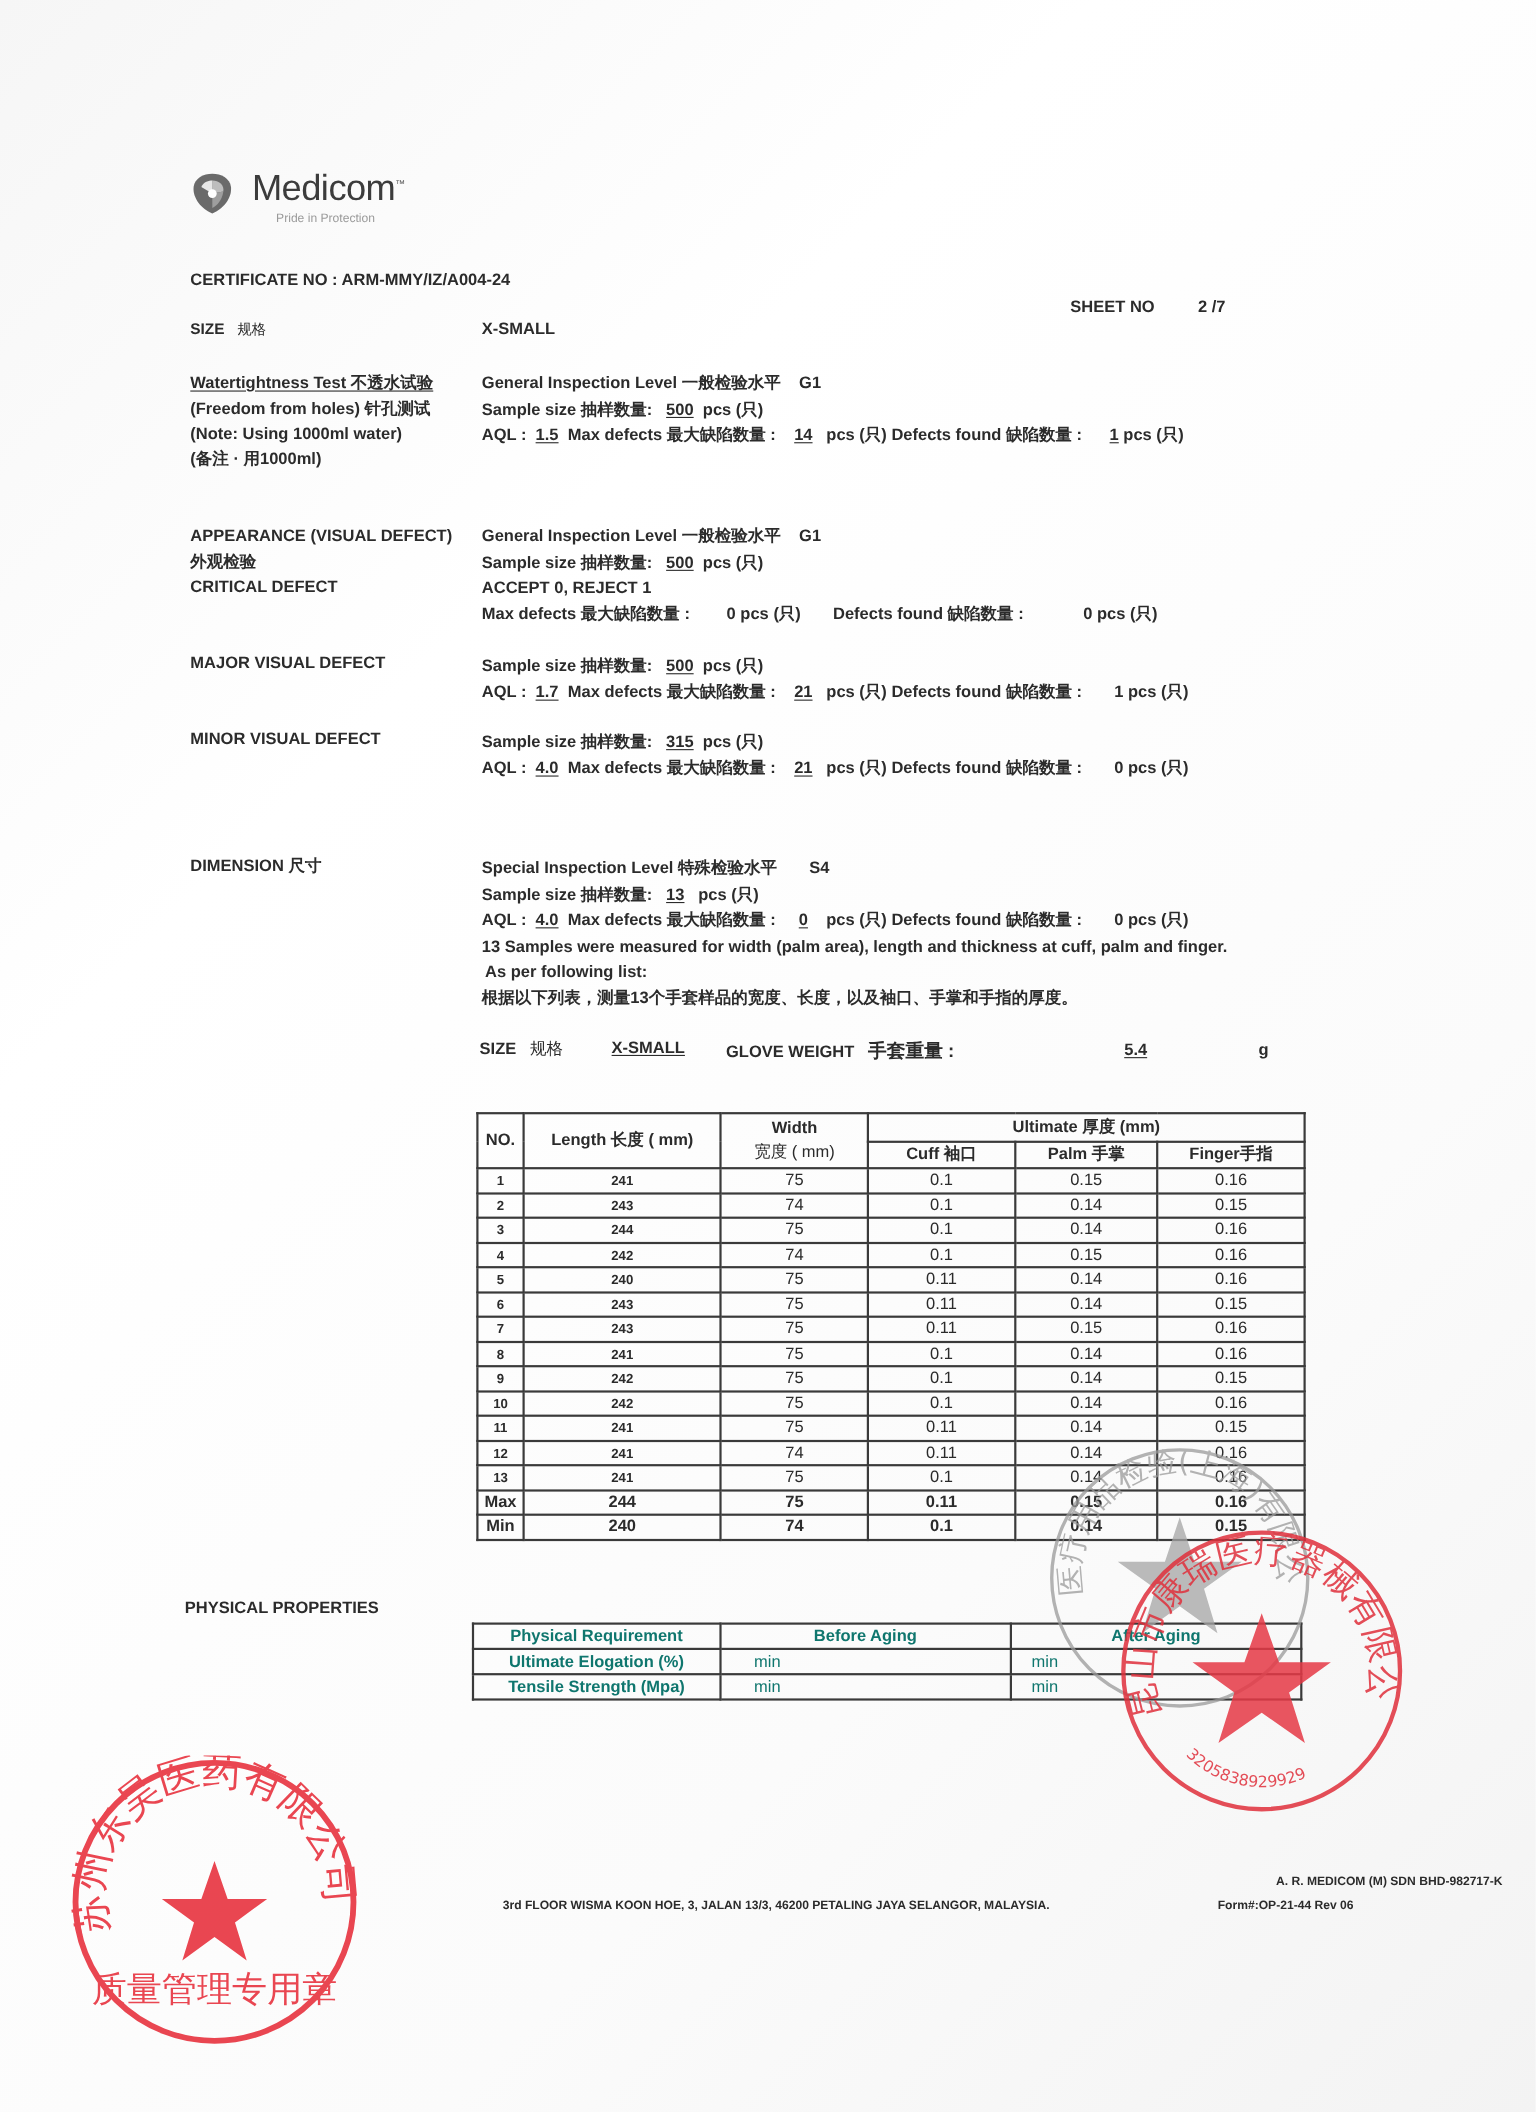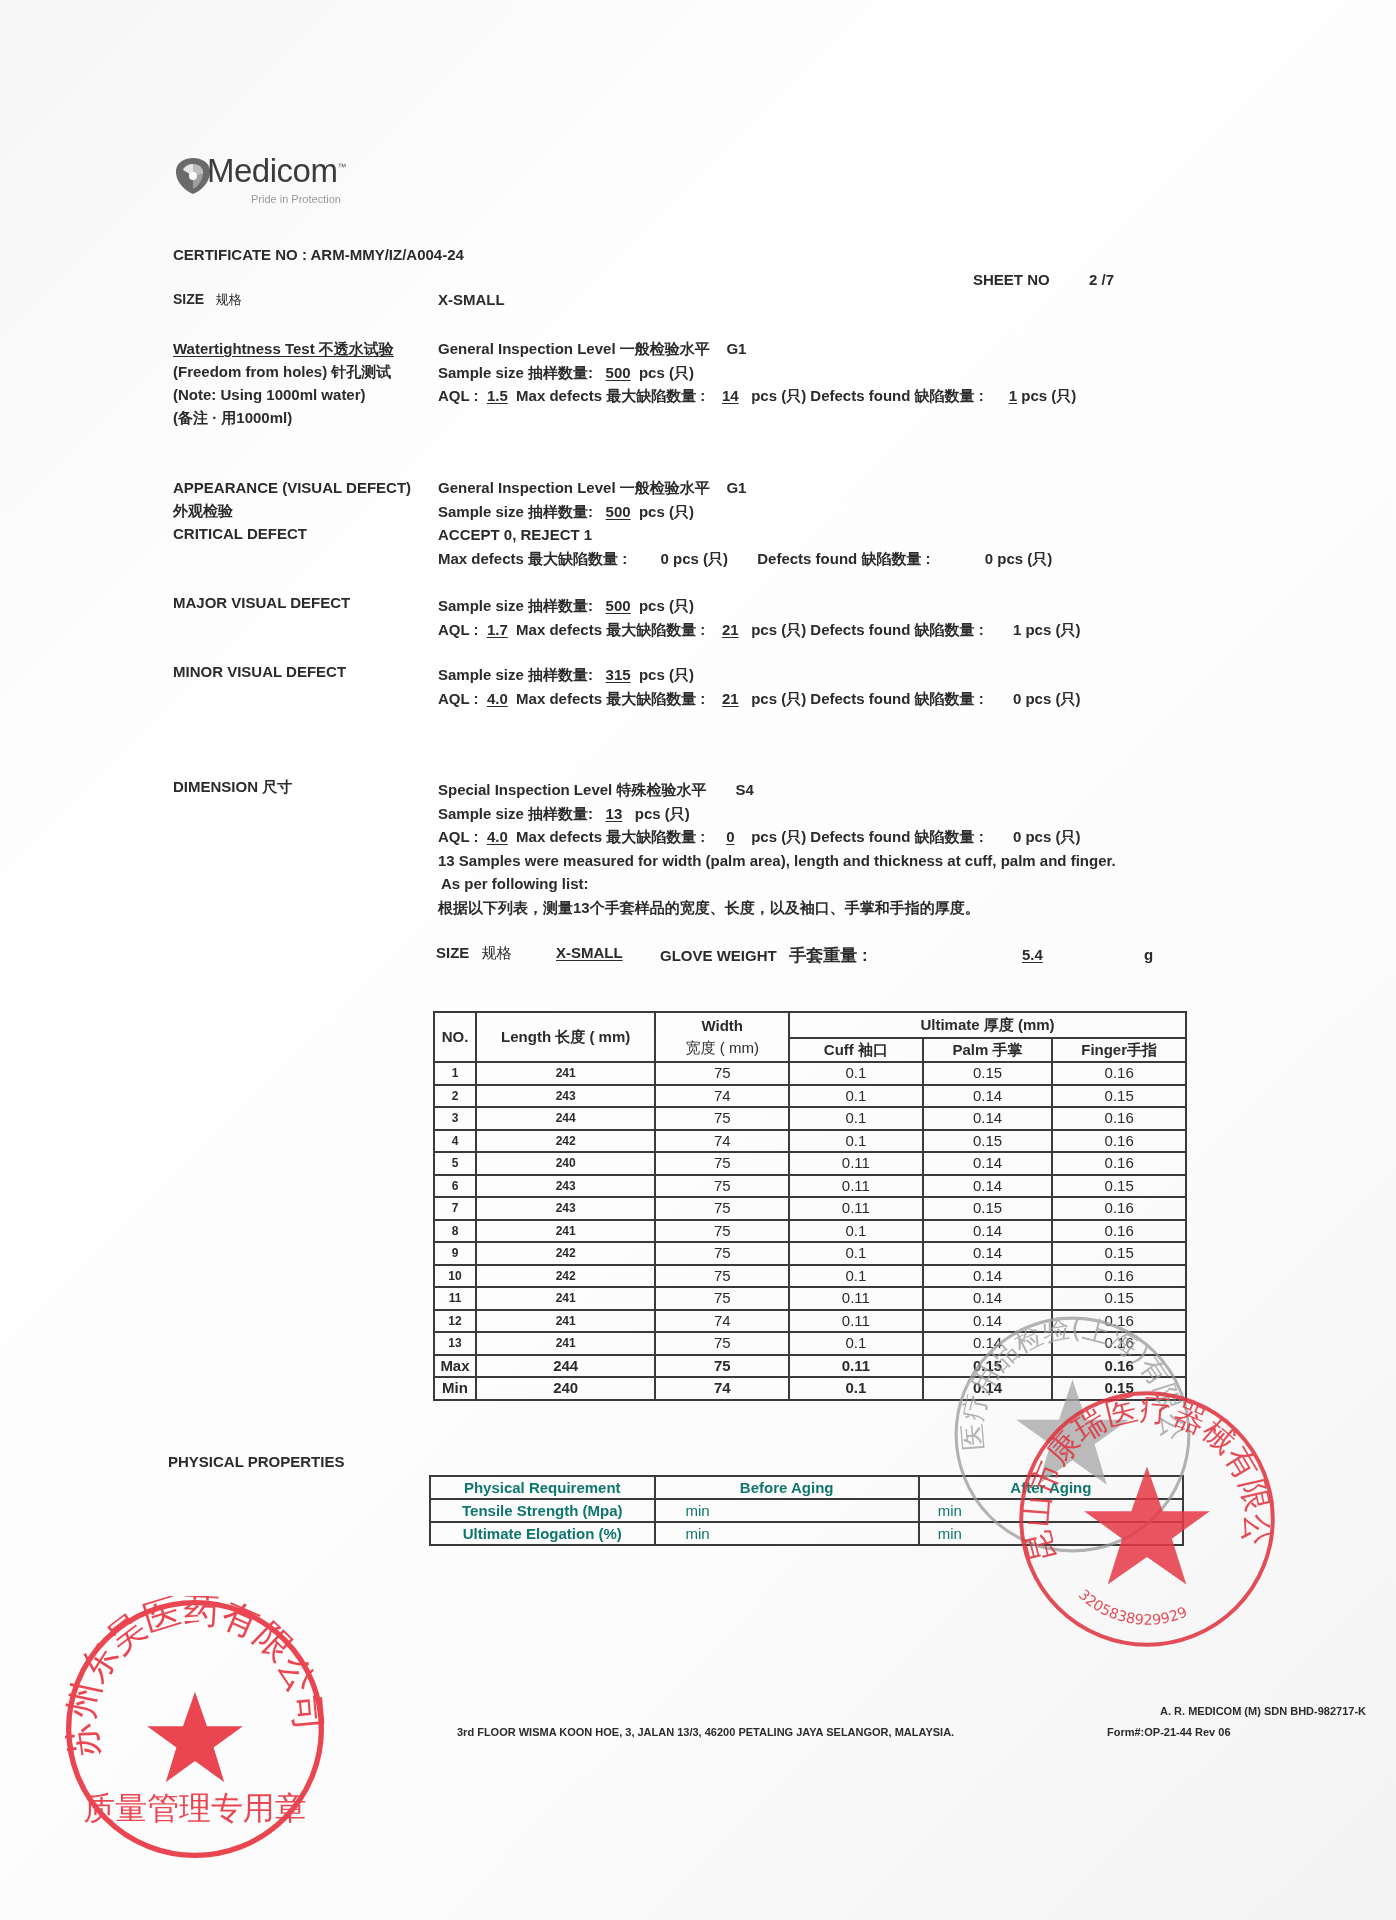--- a/index.html
+++ b/index.html
@@ -11,21 +11,21 @@
     background: linear-gradient(135deg, #f6f6f6 0%, #ffffff 30%, #fbfbfb 70%, #f3f3f3 100%);
   }
   .abs { position: absolute; white-space: nowrap; }
   .b { font-weight: bold; }
   .t15 { font-size: 15px; }
   .t14 { font-size: 14px; }
   .u { text-decoration: underline; text-underline-offset: 2px; }
 
   
   .logo { position: absolute; left: 173px; top: 152px; width: 200px; height: 60px; }
-  .logo-word { position: absolute; left: 34px; top: 0; font-size: 33px; color: #3c3c3c; letter-spacing: -0.5px; font-family: "Liberation Sans", sans-serif; }
+  .logo-word { position: absolute; left: 56px; top: 0; font-size: 33px; color: #3c3c3c; letter-spacing: -0.5px; font-family: "Liberation Sans", sans-serif; }
   .logo-tag { position: absolute; left: 78px; top: 41px; font-size: 11px; color: #9a9a9a; font-family: "Liberation Sans", sans-serif; }
   .logo-tm { font-size: 9px; vertical-align: super; color:#555; }
 
   
   table { border-collapse: collapse; position: absolute; margin-top: 23px; }
   .dim-table { left: 433px; top: 988px; width: 754px; }
   .dim-table td, .dim-table th {
     border: 2px solid #3a3a3a; text-align: center; font-size: 15px; color: #2b2b2b;
     font-weight: normal; height: 22.5px; padding: 0; line-height: 18px;
   }
@@ -286,26 +286,26 @@
       <col style="width:265px">
       <col style="width:265px">
     </colgroup>
   <tbody>
       <tr class="hdr">
     <td class="c1">Physical Requirement</td>
     <td>Before Aging</td>
     <td>After Aging</td>
   </tr>
   <tr>
-    <td class="c1">Tensile Strength (Mpa)</td>
+    <td class="c1">Ultimate Elogation (%)</td>
     <td>min</td>
     <td style="padding-left:18px;">min</td>
   </tr>
   <tr>
-    <td class="c1">Ultimate Elogation (%)</td>
+    <td class="c1">Tensile Strength (Mpa)</td>
     <td>min</td>
     <td style="padding-left:18px;">min</td>
   </tr>
 </tbody>
   </table>
 
 <div class="abs b" style="left:0; width:1396px; top:1705px; font-size:11px; text-align:right; padding-right:20px;">
   <span style="position:relative; left:-10px;">A. R. MEDICOM (M) SDN BHD-982717-K</span>
 </div>
 <div class="abs b" style="left:457px; top:1726px; font-size:11px;">3rd FLOOR WISMA KOON HOE, 3, JALAN 13/3, 46200 PETALING JAYA SELANGOR, MALAYSIA.</div>

